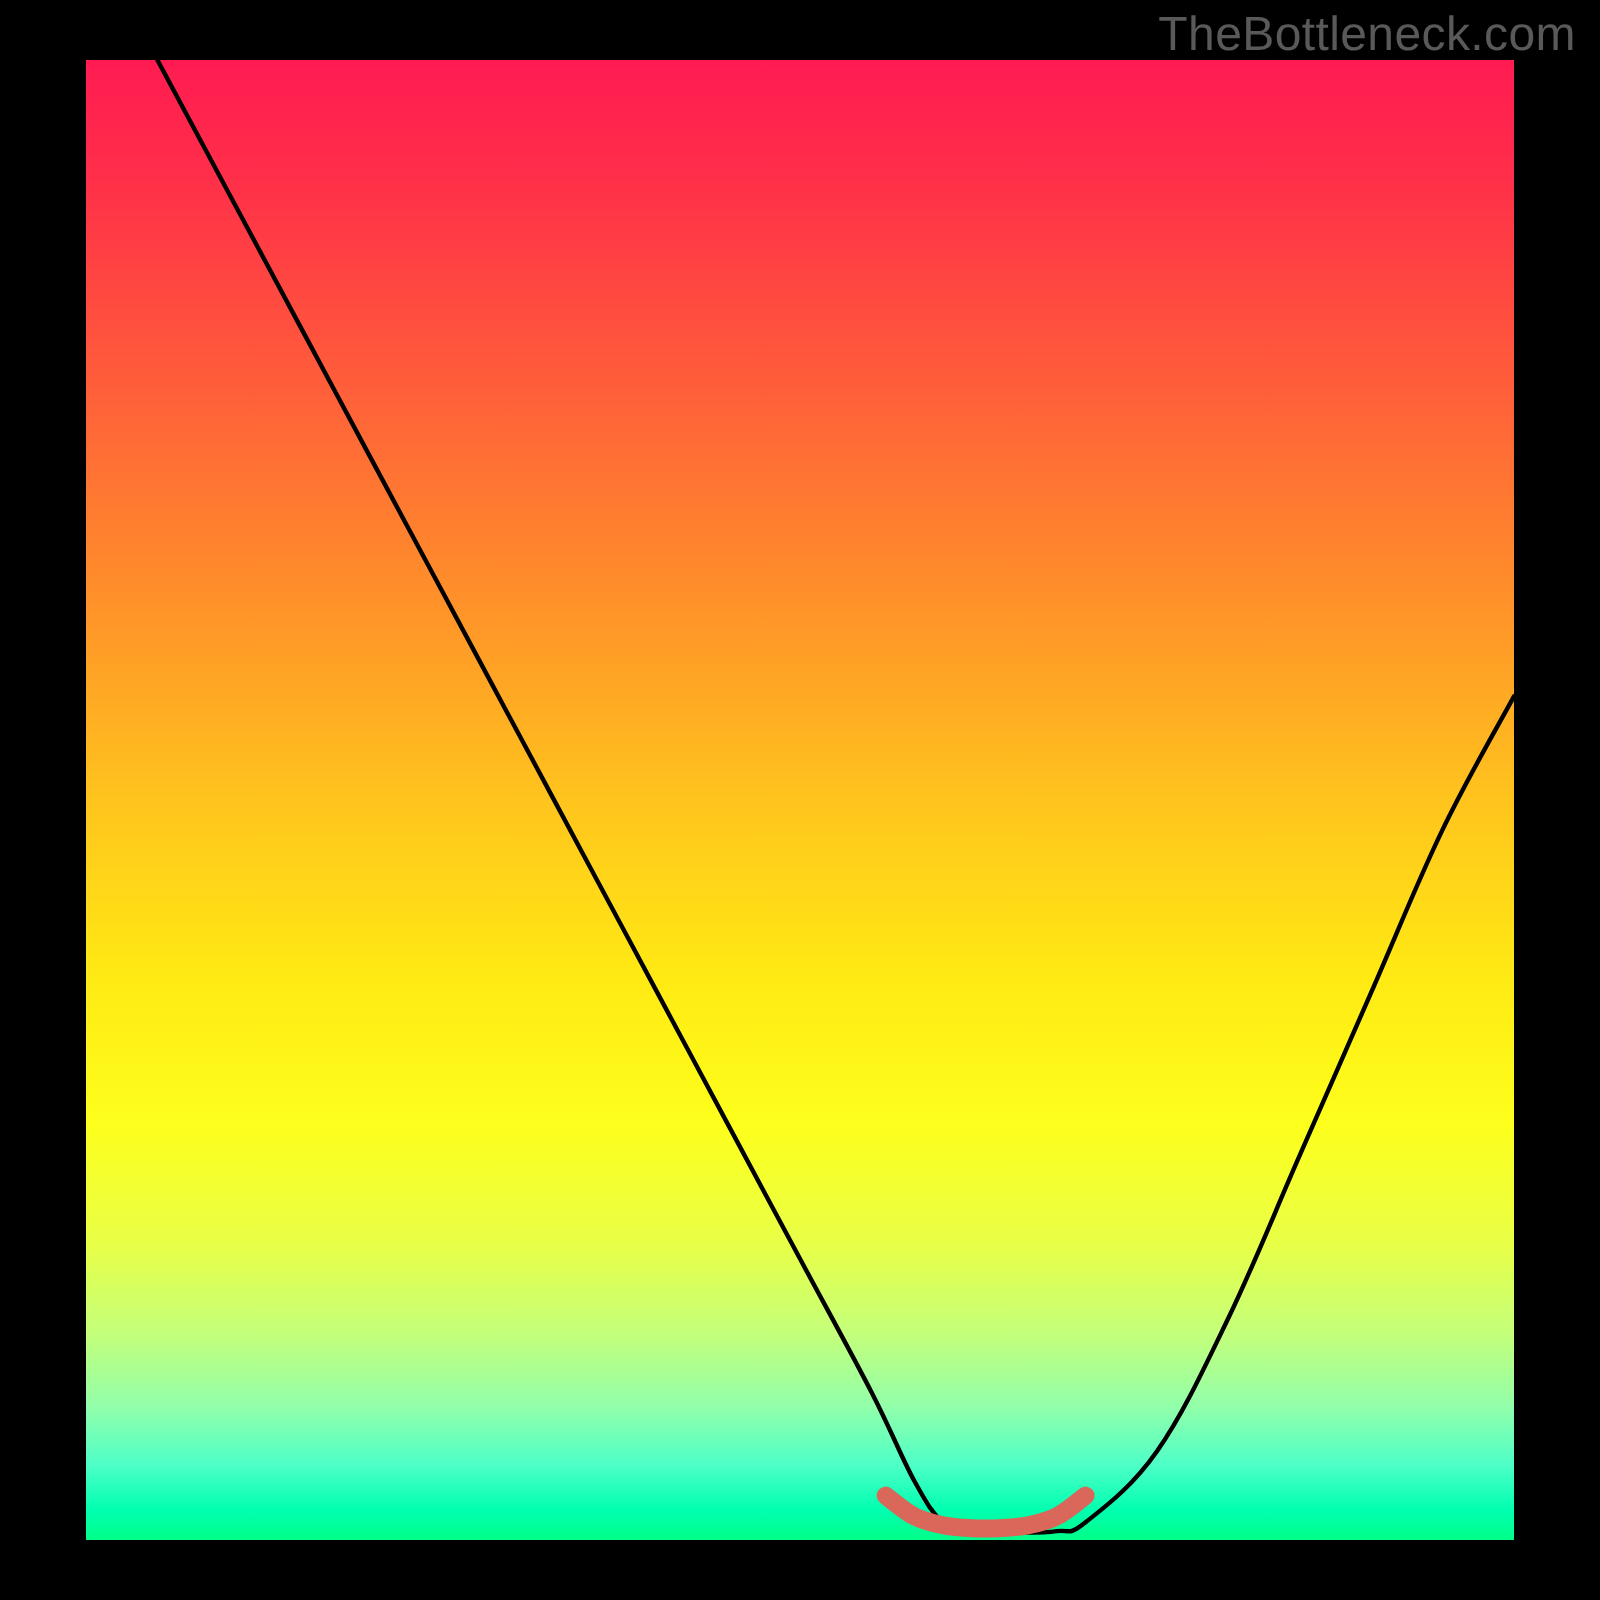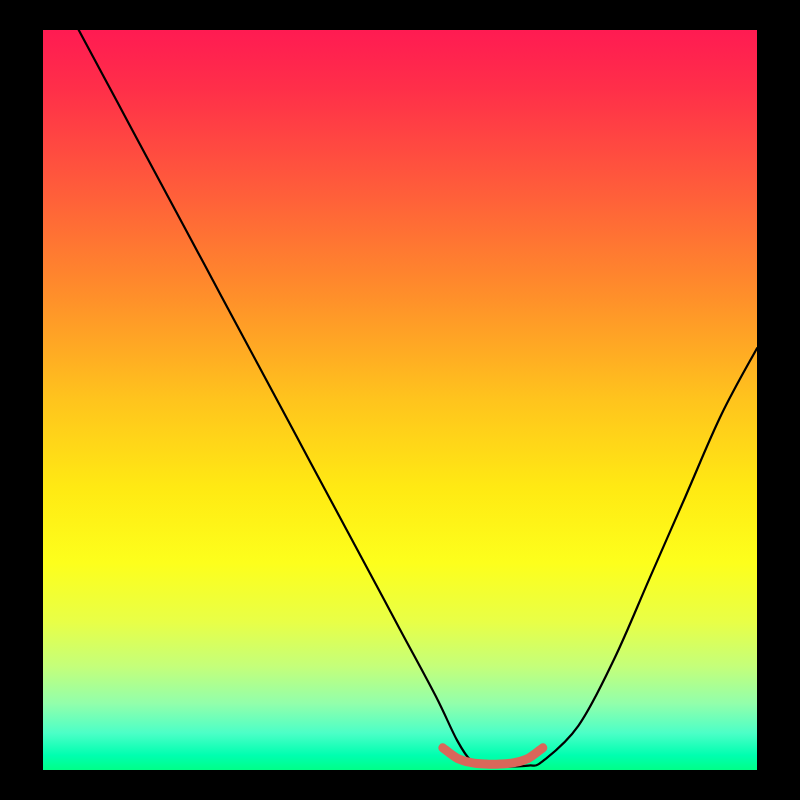--- a/index.html
+++ b/index.html
@@ -63,20 +63,21 @@
     left: 0;
     top: 0;
     width: 100%;
     height: 100%;
   }
 </style>
 </head>
 <body>
 
 <div class="frame">
+  <div class="watermark">TheBottleneck.com</div>
 
   <div class="plot-area">
     <div class="gradient"></div>
     <svg class="curve" viewBox="0 0 714 740" preserveAspectRatio="none">
       <path id="main-curve" d="M 35.70 0.00 C 42.13 11.99, 58.55 42.62, 71.40 66.60 C 84.25 90.58, 94.25 109.22, 107.10 133.20 C 119.95 157.18, 129.95 175.82, 142.80 199.80 C 155.65 223.78, 165.65 242.42, 178.50 266.40 C 191.35 290.38, 201.35 309.02, 214.20 333.00 C 227.05 356.98, 237.05 375.62, 249.90 399.60 C 262.75 423.58, 272.75 442.22, 285.60 466.20 C 298.45 490.18, 308.45 508.82, 321.30 532.80 C 334.15 556.78, 344.15 575.42, 357.00 599.40 C 369.85 623.38, 382.42 646.02, 392.70 666.00 C 402.98 685.98, 407.69 698.68, 414.12 710.40 C 420.55 722.12, 423.26 726.59, 428.40 731.12 C 433.54 735.65, 436.25 734.63, 442.68 735.56 C 449.11 736.49, 456.39 736.30, 464.10 736.30 C 471.81 736.30, 479.09 736.49, 485.52 735.56 C 491.95 734.63, 490.80 738.31, 499.80 731.12 C 508.80 723.93, 522.65 713.98, 535.50 695.60 C 548.35 677.22, 558.35 655.64, 571.20 629.00 C 584.05 602.36, 594.05 576.90, 606.90 547.60 C 619.75 518.30, 629.75 495.50, 642.60 466.20 C 655.45 436.90, 665.45 411.44, 678.30 384.80 C 691.15 358.16, 707.57 330.19, 714.00 318.20" fill="none" stroke="#000" stroke-width="2.2" stroke-linejoin="round" stroke-linecap="round"></path>
       <path id="band-curve" d="M 399.84 717.80 C 402.41 719.66, 408.98 725.50, 414.12 728.16 C 419.26 730.82, 423.26 731.53, 428.40 732.60 C 433.54 733.67, 437.54 733.81, 442.68 734.08 C 447.82 734.35, 451.82 734.35, 456.96 734.08 C 462.10 733.81, 466.10 733.67, 471.24 732.60 C 476.38 731.53, 480.38 730.82, 485.52 728.16 C 490.66 725.50, 497.23 719.66, 499.80 717.80" fill="none" stroke="#d9675a" stroke-width="9" stroke-linejoin="round" stroke-linecap="round"></path>
     </svg>
   </div>
 </div>
 

